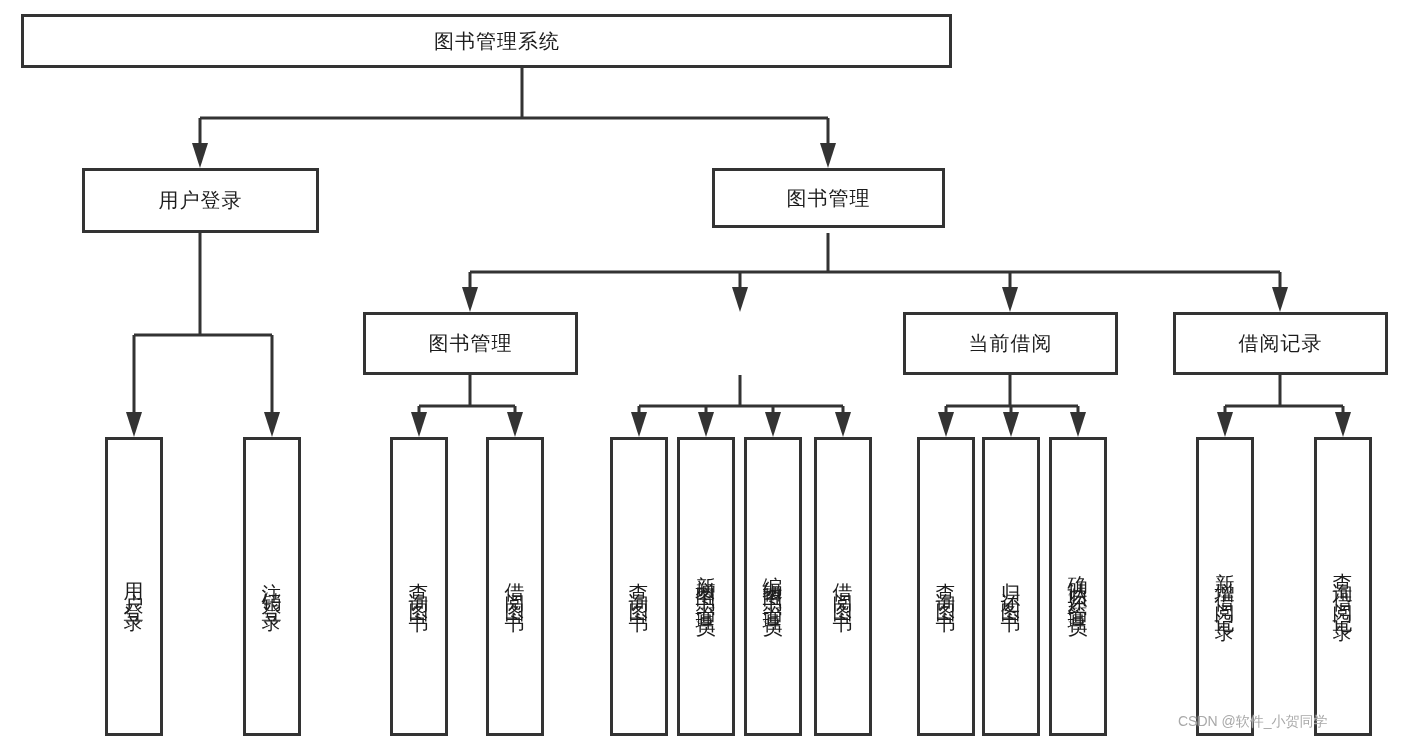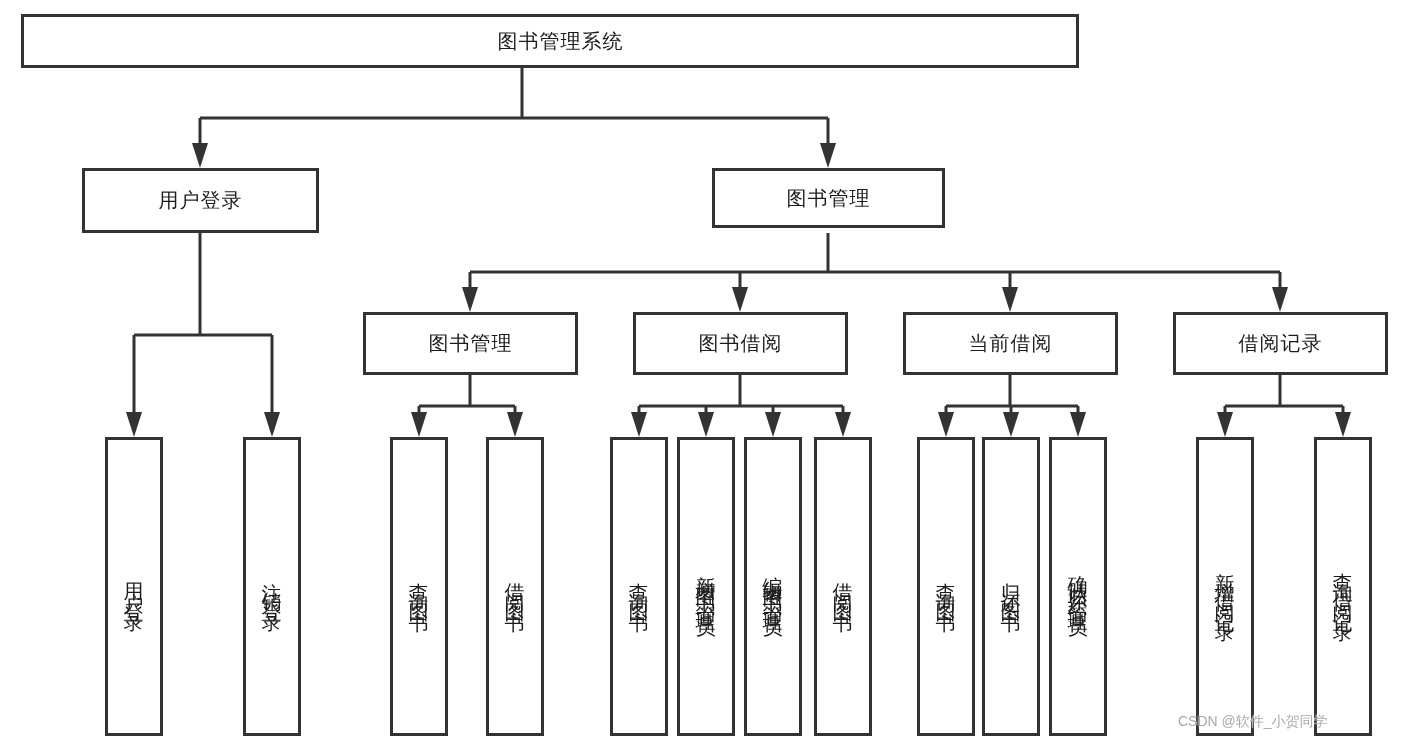--- a/index.html
+++ b/index.html
@@ -16,21 +16,21 @@
     position: absolute;
     box-sizing: border-box;
     border: 3px solid #333333;
     background: #ffffff;
     display: flex;
     align-items: center;
     justify-content: center;
     color: #1c1c1c;
   }
   .hnode span { font-size: 20px; letter-spacing: 1px; white-space: nowrap; }
-  .root  { left: 21px;  top: 14px;  width: 1058px; height: 54px; padding-left: 21px; }
+  .root  { left: 21px;  top: 14px;  width: 931px; height: 54px; padding-left: 21px; }
   .l2a   { left: 82px;  top: 168px; width: 237px;  height: 65px; }
   .l2b   { left: 712px; top: 168px; width: 233px;  height: 60px; }
   .l3    { top: 312px; width: 215px; height: 63px; }
   .leaf  { top: 437px; width: 58px; height: 299px; }
   .leaf span {
     writing-mode: vertical-rl;
     text-orientation: mixed;
     font-size: 20px;
     letter-spacing: 10px;
     line-height: 1.1;
@@ -103,23 +103,20 @@
   <div class="node hnode l2a">
     <span>用户登录</span>
   </div>
   <div class="node hnode l2b">
     <span>图书管理</span>
   </div>
 
   <div class="node hnode l3" style="left:363px">
     <span>图书管理</span>
   </div>
-  <div class="node hnode l3" style="left:633px">
-    <span>图书借阅</span>
-  </div>
   <div class="node hnode l3" style="left:1173px">
     <span>借阅记录</span>
   </div>
   <div class="node hnode l3" style="left:903px">
     <span>当前借阅</span>
   </div>
 
   <div class="node leaf" style="left:105px">
     <span>用户登录</span>
   </div>

